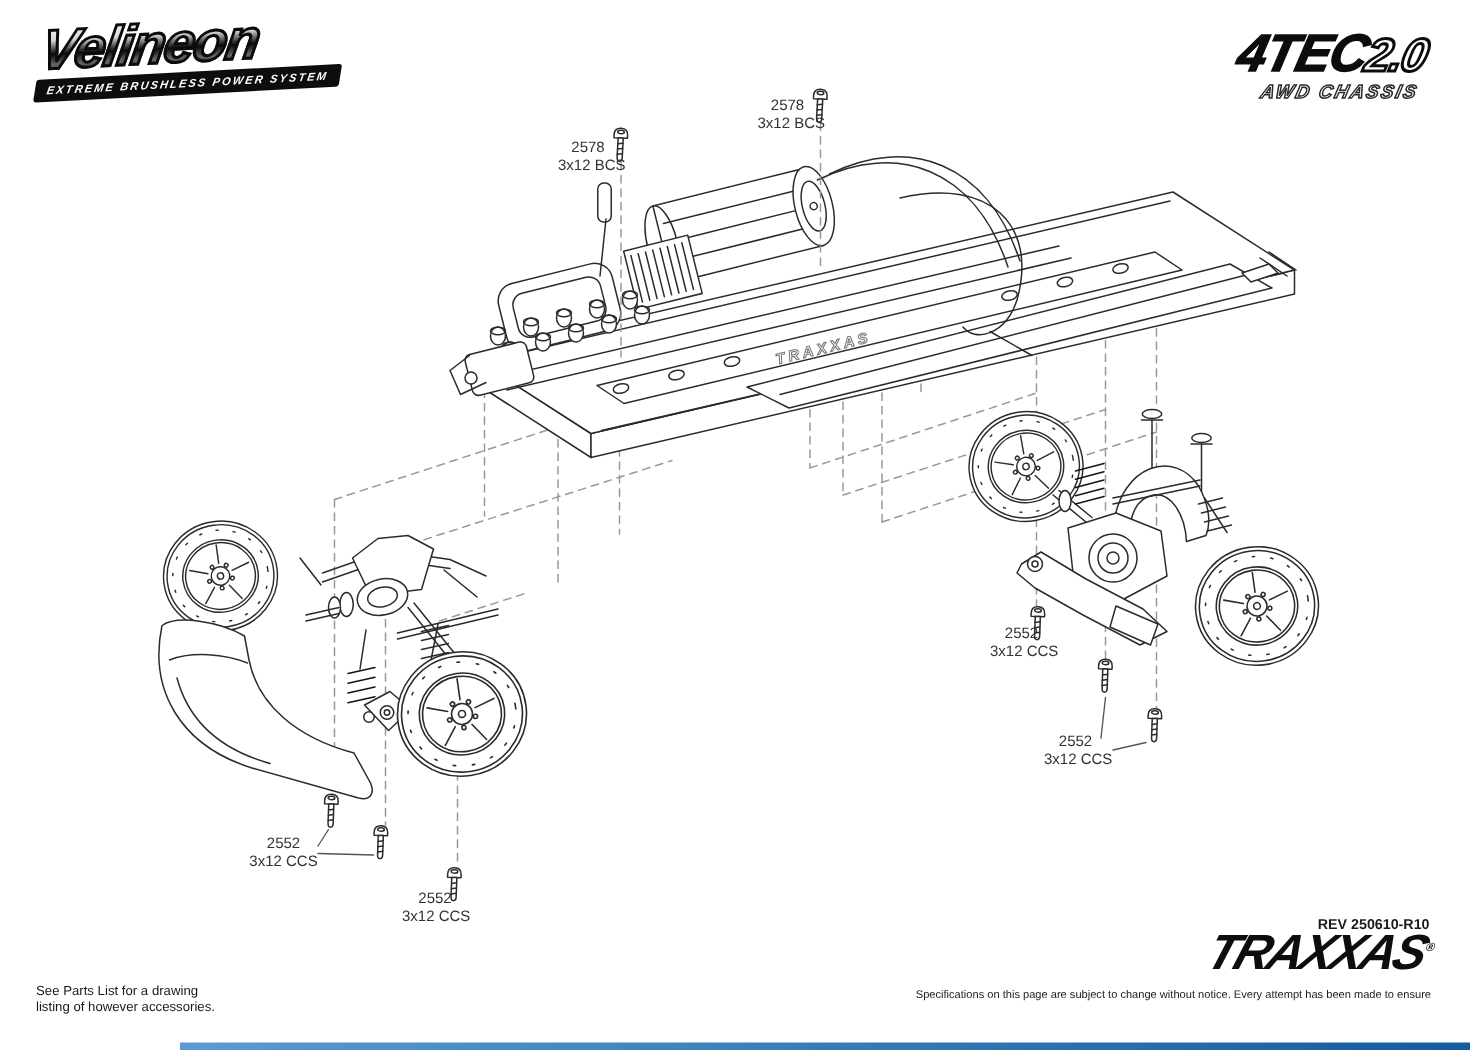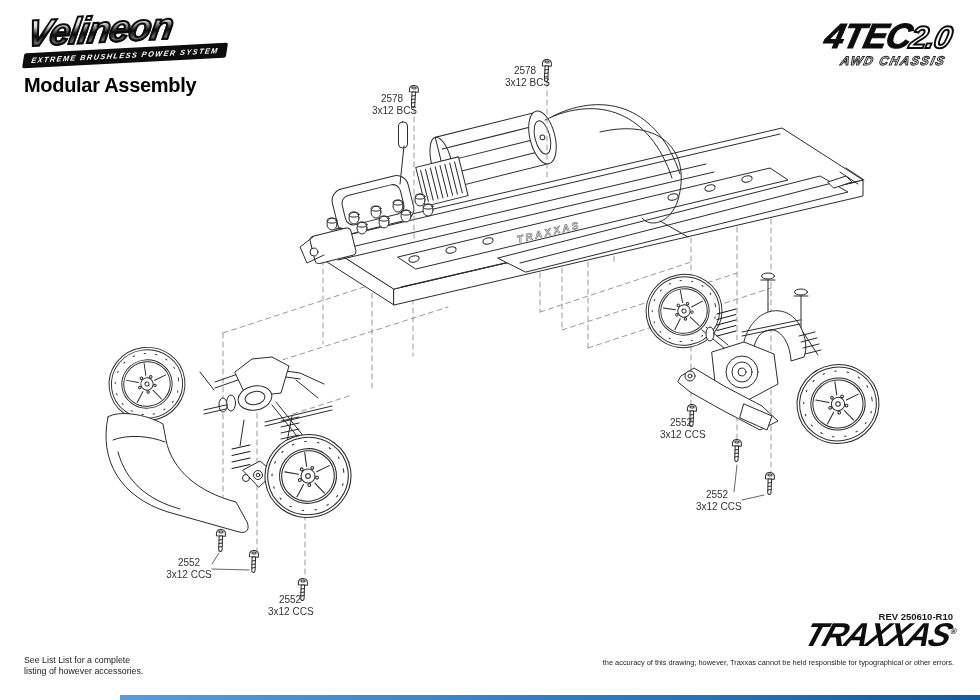--- a/index.html
+++ b/index.html
@@ -48,21 +48,20 @@
 </style>
 </head>
 <body>
 
 <div id="page">
 
   <div id="velineon">
     <div class="word">Velineon</div>
     <div class="tag">EXTREME BRUSHLESS POWER SYSTEM</div>
   </div>
-  <div id="page-title">Modular Assembly</div>
   <div id="logo4tec">
     <div class="l1">
       <span class="name">4TEC</span><span class="ver">2.0</span>
     </div>
     <div class="l2">AWD CHASSIS</div>
   </div>
 
   <svg id="art" viewBox="0 0 980 700">
     <defs>
       <g id="screw">
@@ -353,23 +352,23 @@
   <div class="callout" style="left:166px;top:557px;width:46px;">
     <span>2552</span>
     <span>3x12 CCS</span>
   </div>
   <div class="callout" style="left:268px;top:594px;width:44px;">
     <span>2552</span>
     <span>3x12 CCS</span>
   </div>
 
   <div id="parts-note">
-    <div>See List List for a complete</div>
+    <div>See Parts List for a drawing</div>
     <div>listing of however accessories.</div>
   </div>
   <div id="rev">REV 250610-R10</div>
   <div id="traxxas"><span>TRAXXAS</span><sup>®</sup></div>
   <div id="disclaimer">
-    <div>the accuracy of this drawing; however, Traxxas cannot be held responsible for typographical or other errors.</div>
+    <div>Specifications on this page are subject to change without notice.  Every attempt has been made to ensure</div>
   </div>
   <div id="accent-bar"></div>
 
 </div>
 
 </body></html>

